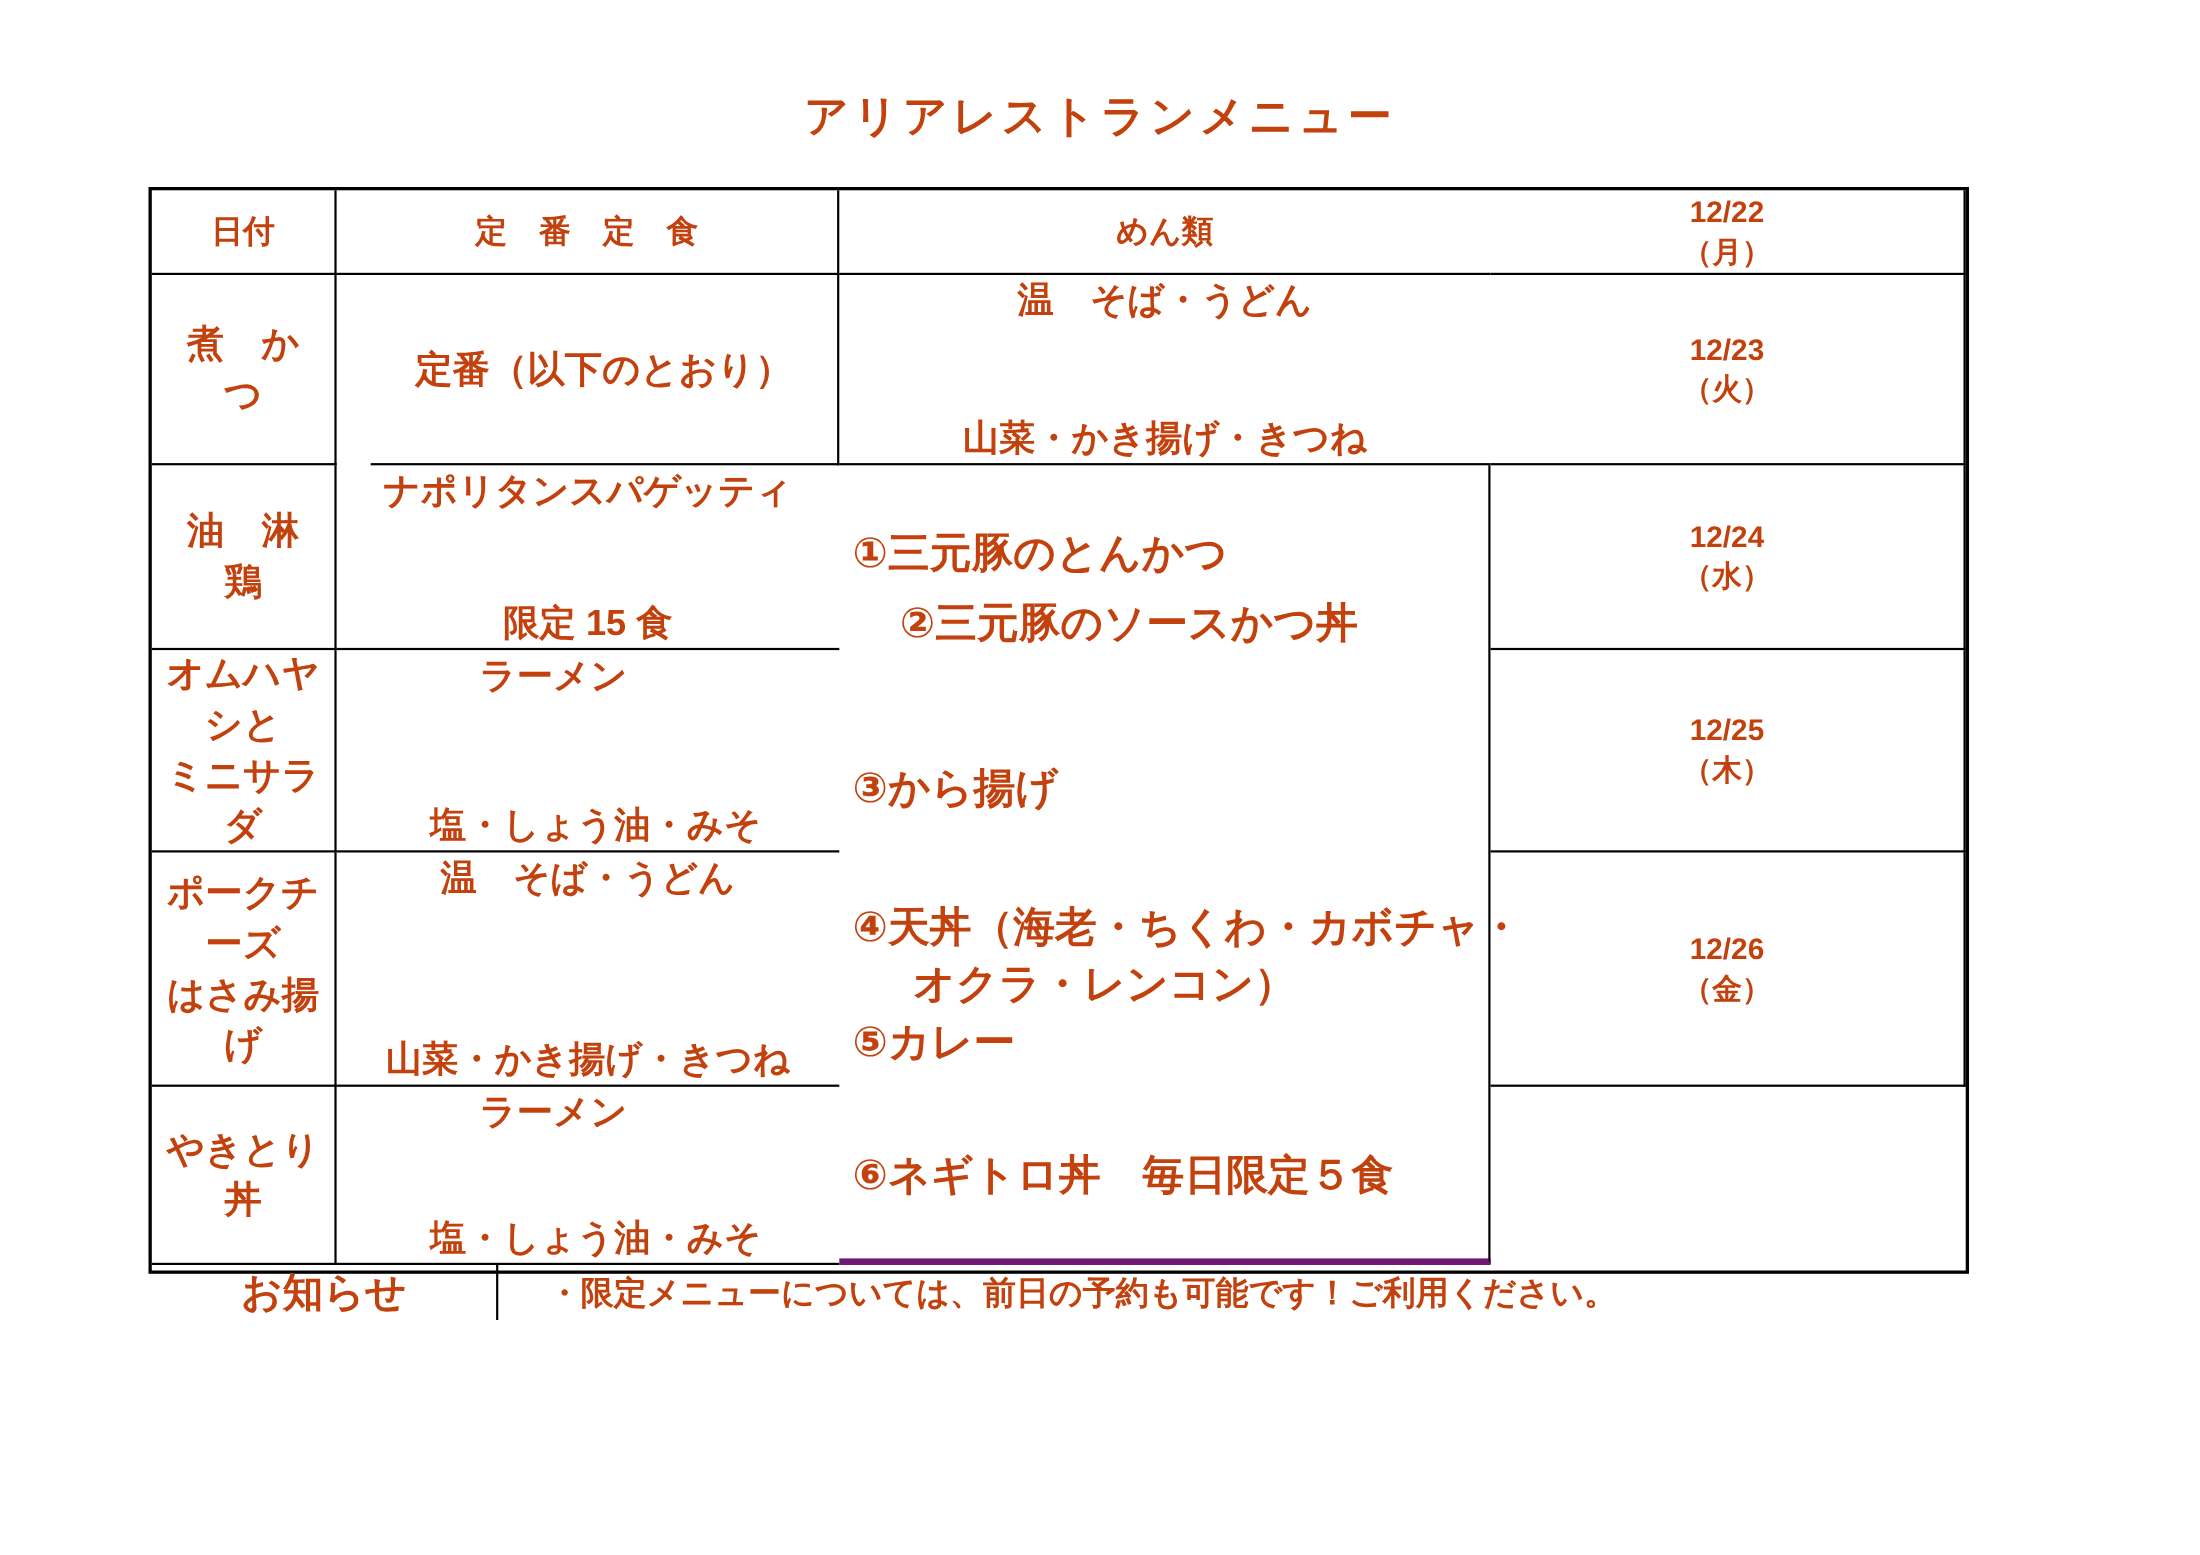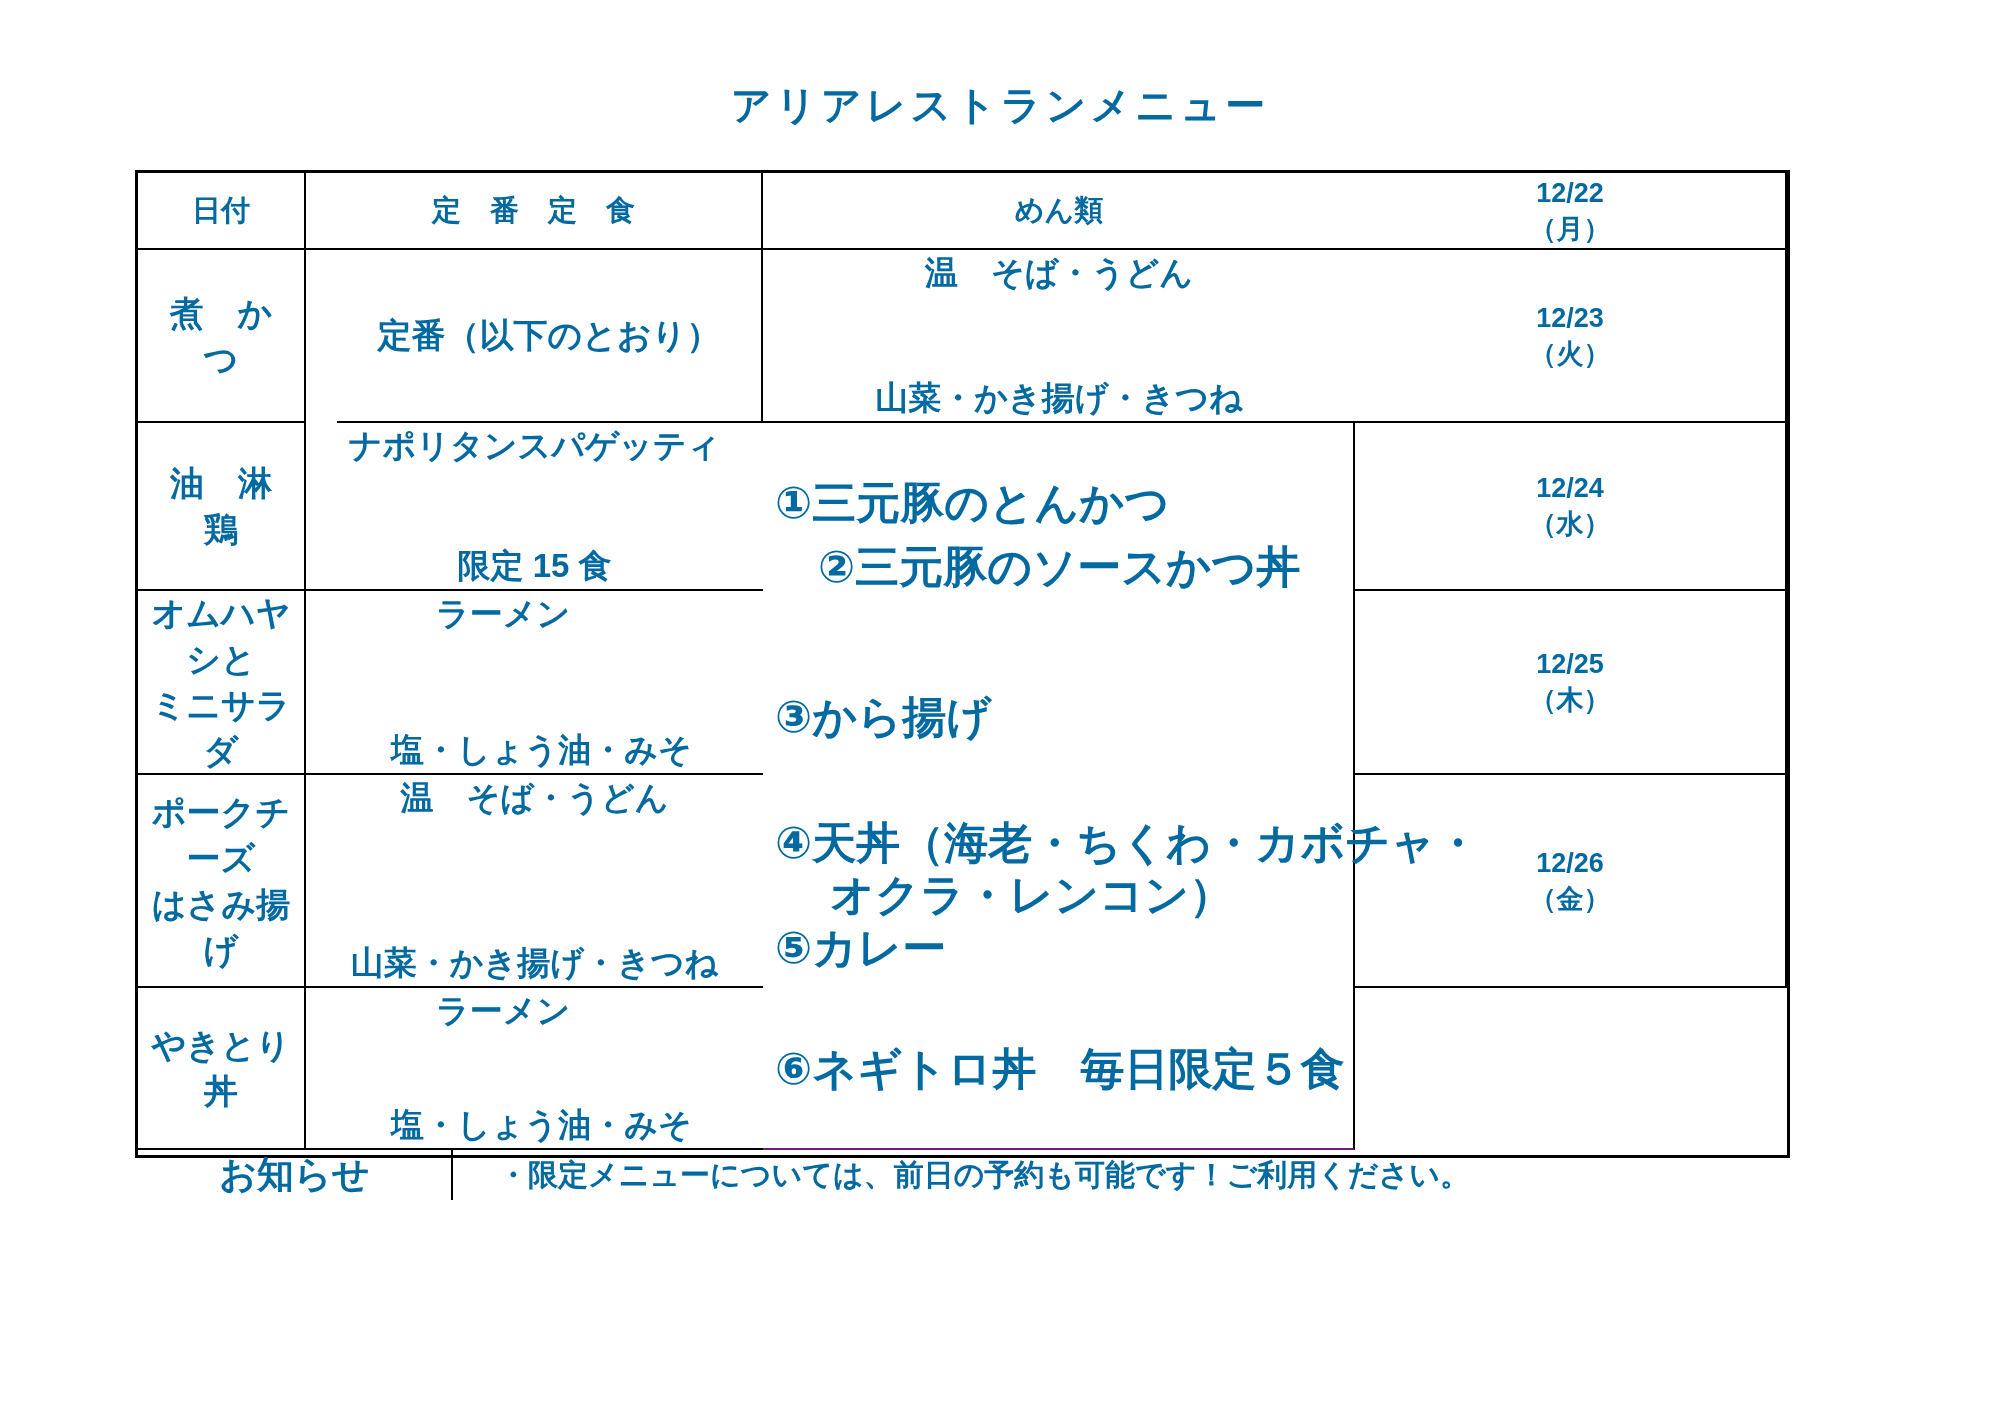--- a/index.html
+++ b/index.html
@@ -3,21 +3,21 @@
 <meta charset="utf-8">
 <style>
   * { margin:0; padding:0; box-sizing:border-box; }
   html,body { background:#e9e9e9; }
   .page {
     position:relative;
     width:2000px; height:1414px;
     background:#ffffff;
     font-family:"Liberation Sans","DejaVu Sans",sans-serif;
     font-weight:bold;
-    color:#0369a1;
+    color:#c2410c;
   }
   .title {
     position:absolute; top:78px; left:0; width:2000px;
     text-align:center;
     font-size:40px;
     letter-spacing:4px;
   }
   .menu-table {
     position:absolute; left:135px; top:170px;
     width:1655px; height:988px;
@@ -43,23 +43,23 @@
   .daily-cell { font-size:34px; line-height:46px; }
   .teiban-row1 { font-size:34px;margin-left:31px; }
   .noodle-cell { font-size:33px; line-height:46px;justify-content:space-between; }
   .noodle-gap { height:26px; }
   .noodle-left { align-items:flex-start; text-align:left; }
   .noodle-left .nline1 { padding-left:130px; }
   .noodle-left .nline2 { padding-left:85px; }
   .teiban-merged {
     grid-column:3; grid-row:3 / 7;
     border-right:2px solid #000;
-    border-bottom:2px solid #701a75;
+    border-bottom:6px solid #701a75;
     position:relative;
-    font-size:44px;
+    font-size:38px;
   }
   .t-item { position:absolute; left:12px; white-space:nowrap; line-height:44px; }
   .t-0 { top:58px; }
   .t-1 { top:122px;margin-left:43px; }
   .t-2 { top:272px; }
   .t-3 { top:398px; }
   .t-4 { top:450px; left:67px; }
   .t-5 { top:503px; }
   .t-6 { top:624px; }
   .notice-grid {

